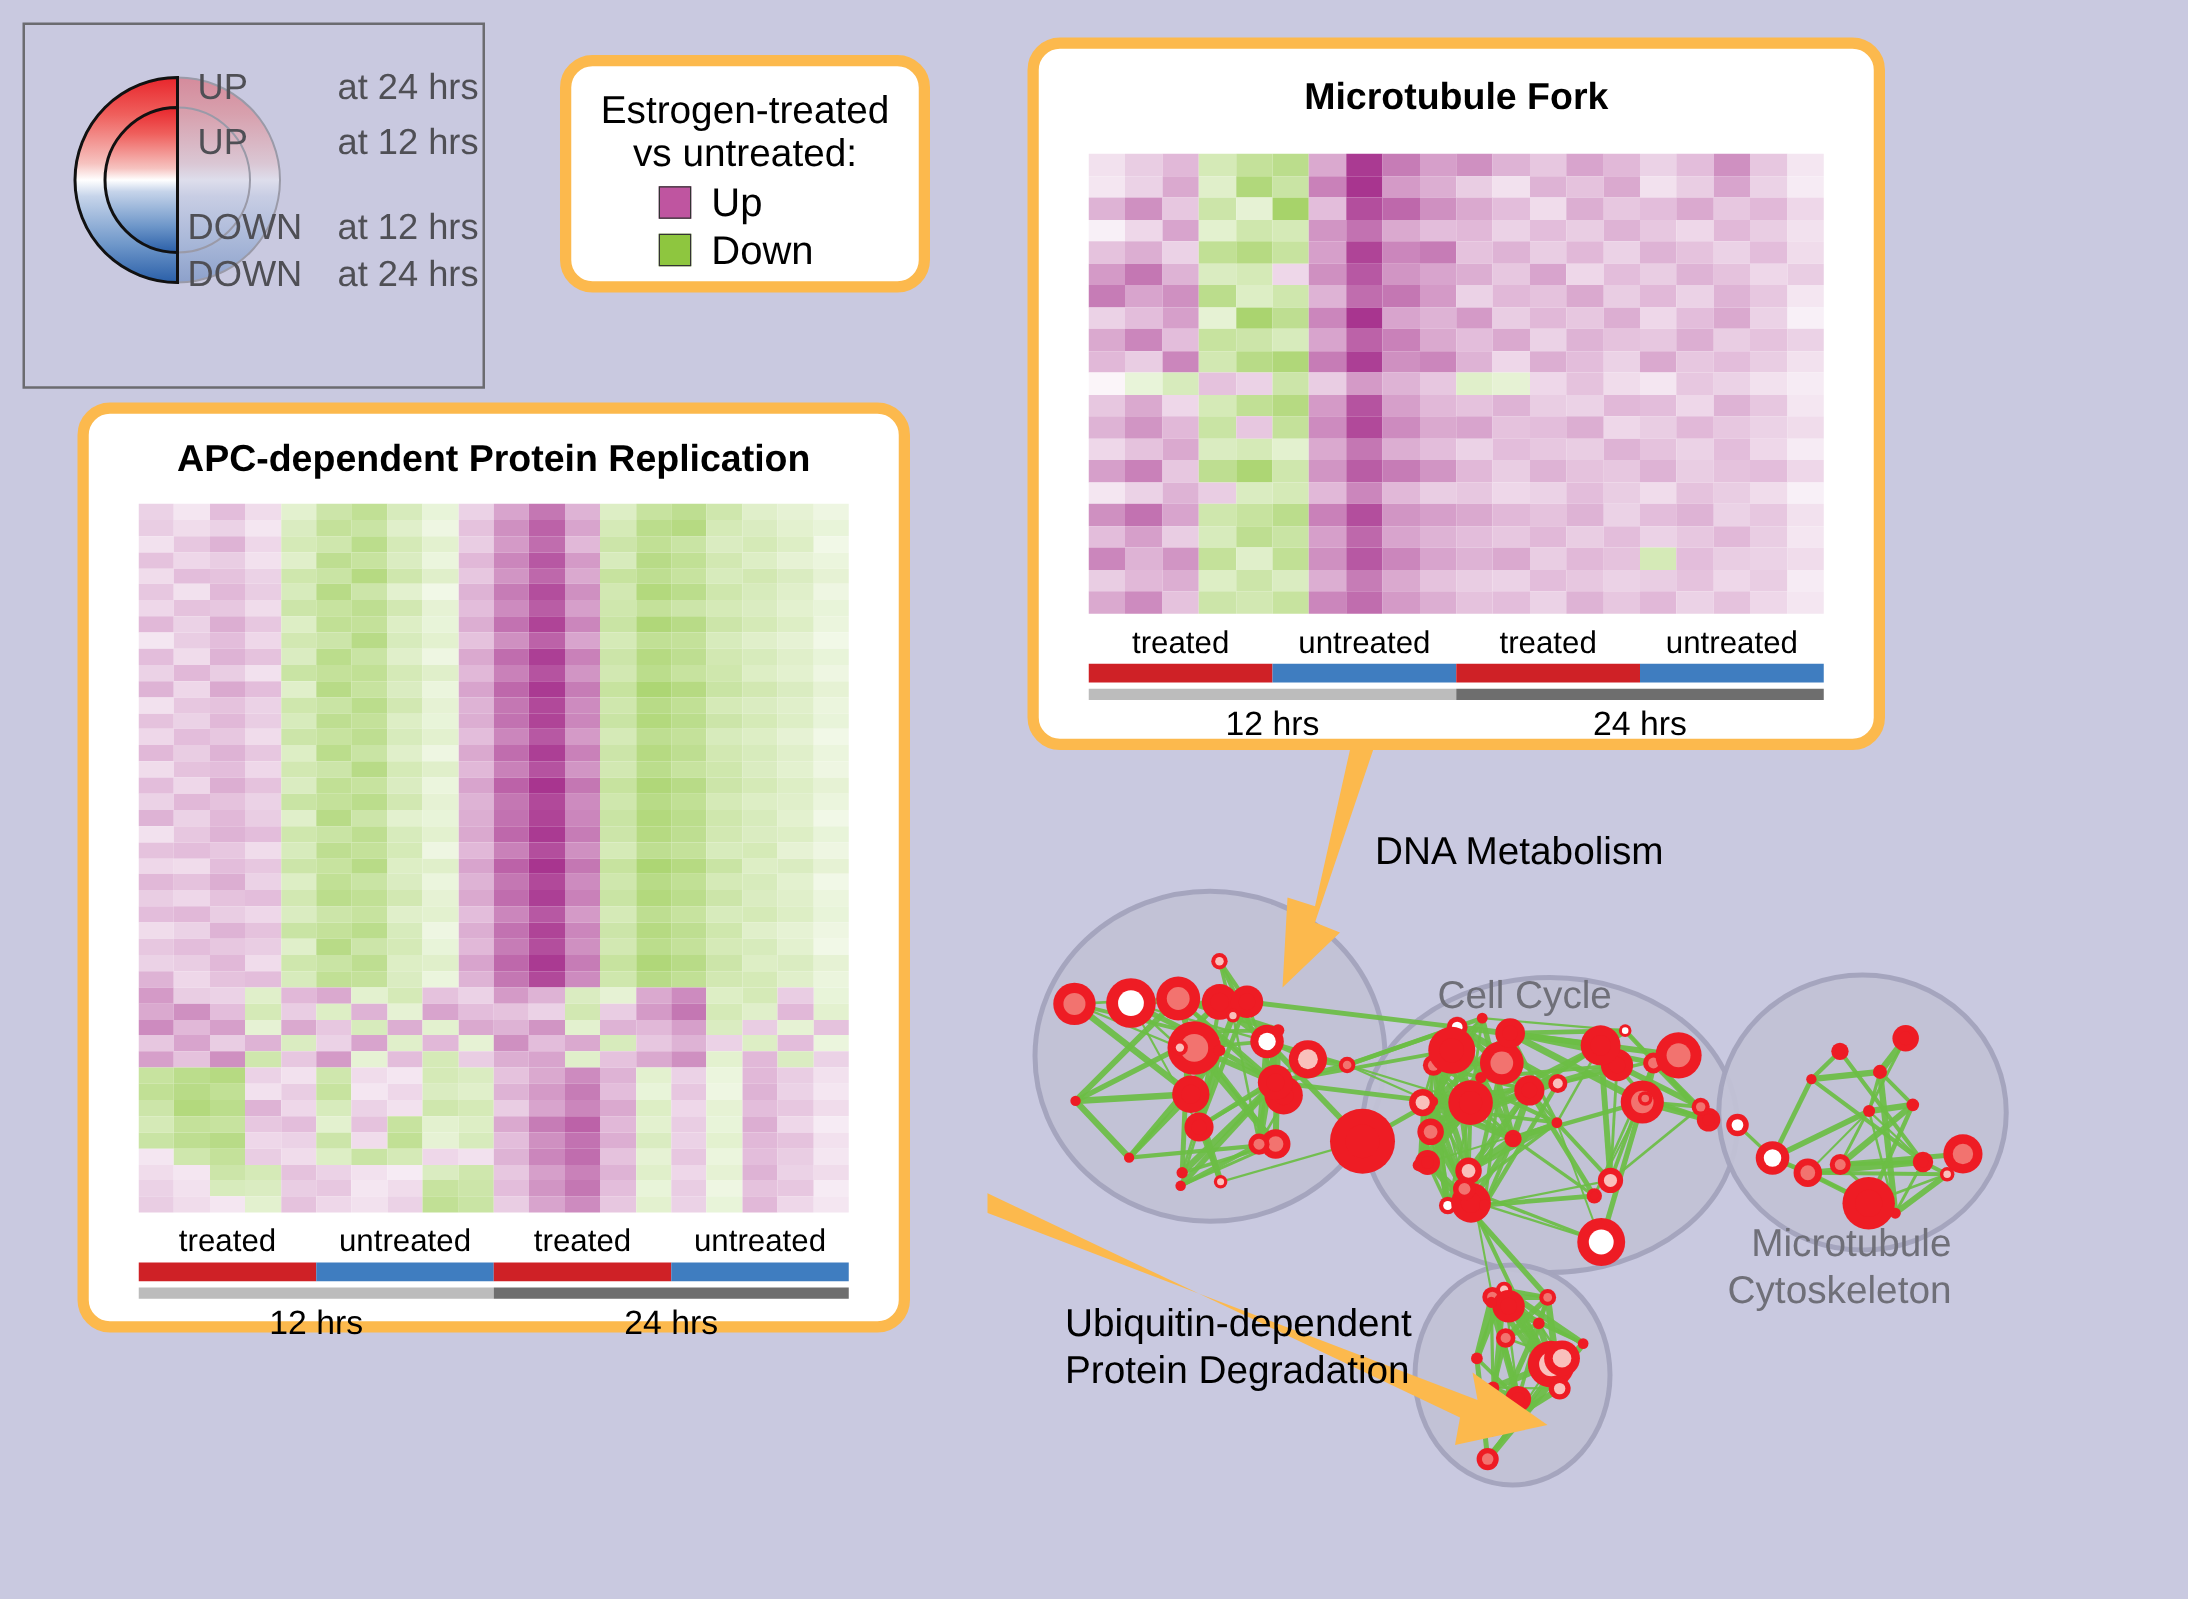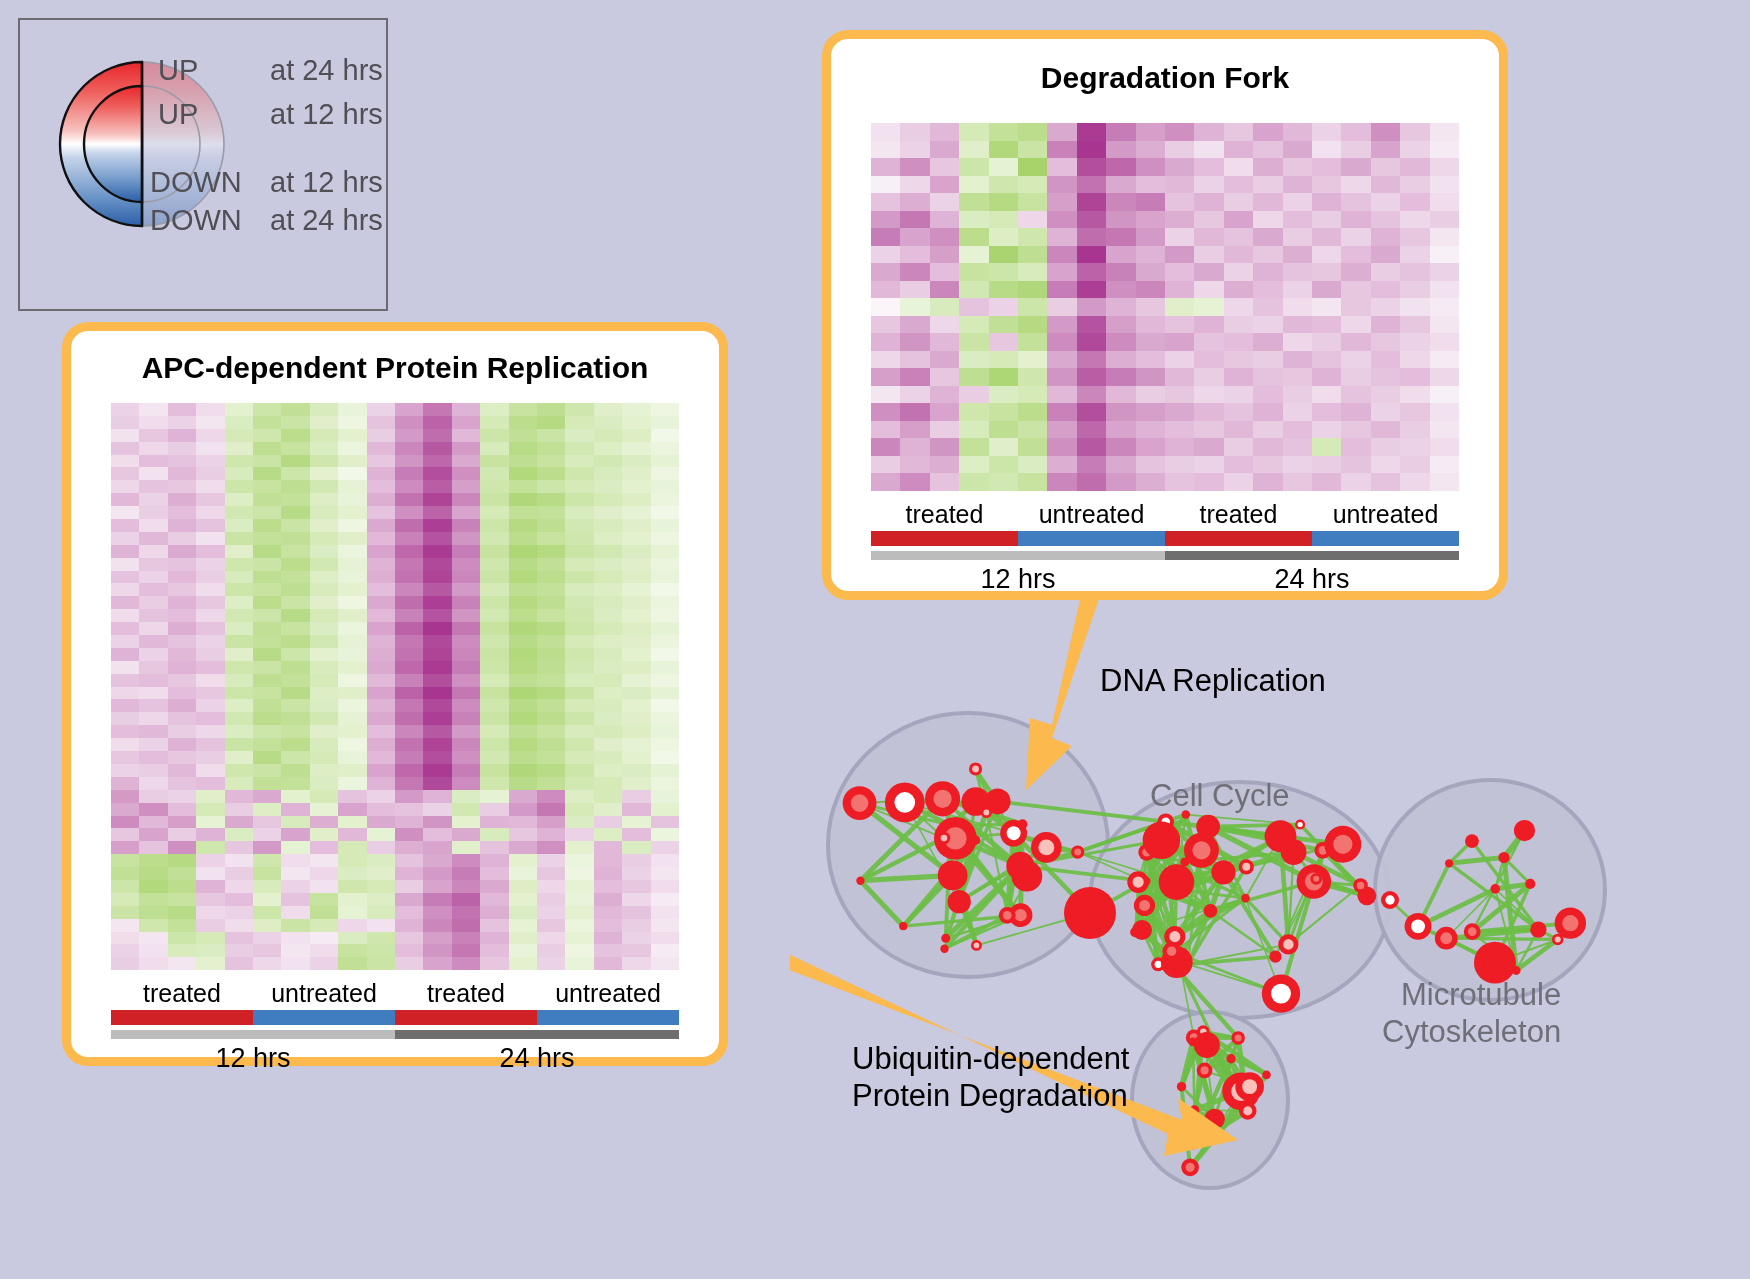--- a/index.html
+++ b/index.html
@@ -131,23 +131,35 @@
     </div>
     <div style="position:absolute;left:130px;top:186px;">
       <div class="wheel-row">
         <span class="wheel-label" style="width:120px">DOWN</span>
         <span class="wheel-time">at 24 hrs</span>
       </div>
     </div>
 
   </div>
 
+  <div class="panel" id="key-panel">
+    <div class="key-title" style="white-space:pre-line">Estrogen-treated
+vs untreated:</div>
+    <div class="key-row">
+      <span class="key-swatch" id="sw-up" style="background: rgb(191, 85, 160);"></span>
+      <span class="key-text">Up</span>
+    </div>
+    <div class="key-row">
+      <span class="key-swatch" id="sw-down" style="background: rgb(142, 198, 63);"></span>
+      <span class="key-text">Down</span>
+    </div>
+  </div>
 
   <div class="panel" id="rf-panel">
-    <div class="panel-title">Degradation Fork</div>
+    <div class="panel-title">Microtubule Fork</div>
     <div style="position:absolute;left:40px;right:40px;top:84px;">
       <div class="heat" id="rf-heat" style="grid-template-columns: repeat(20, 1fr); grid-auto-rows: 17.5px;">
           <div style="background: rgb(242, 225, 238);"></div>
           <div style="background: rgb(233, 205, 227);"></div>
           <div style="background: rgb(225, 184, 216);"></div>
           <div style="background: rgb(213, 234, 183);"></div>
           <div style="background: rgb(196, 225, 154);"></div>
           <div style="background: rgb(187, 221, 140);"></div>
           <div style="background: rgb(218, 169, 207);"></div>
           <div style="background: rgb(170, 58, 146);"></div>
@@ -1948,21 +1960,21 @@
         <circle cx="300" cy="313" r="26" fill="#ee1c24"></circle>
         <circle cx="300" cy="313" r="13.52" fill="#ee1c24"></circle>
         <circle cx="352" cy="330" r="10" fill="#ee1c24"></circle>
         <circle cx="352" cy="330" r="5.2" fill="#ee1c24"></circle>
         <circle cx="600" cy="300" r="9" fill="#ee1c24"></circle>
         <circle cx="600" cy="300" r="4.68" fill="#ffffff"></circle>
         <path d="M 300 -45 L 262 125 L 240 118 L 236 190 L 282 146 L 262 138 L 322 -40 Z" fill="#fcb94d"></path>
         <path d="M -48 352 L 392 520 L 388 498 L 448 540 L 374 556 L 378 534 L -52 330 Z" fill="#fcb94d"></path>
       </svg>
 
-    <div class="net-label" style="left:310px;top:62px;">DNA Replication</div>
+    <div class="net-label" style="left:310px;top:62px;">DNA Metabolism</div>
     <div class="net-label gray" style="left:360px;top:177px;">Cell Cycle</div>
     <div class="net-label" style="left:62px;top:440px;">Ubiquitin-dependent
 Protein Degradation</div>
     <div class="net-label gray" style="left:592px;top:376px;text-align:right;">Microtubule
 Cytoskeleton</div>
   </div>
 
 </div>
 
 </body></html>

